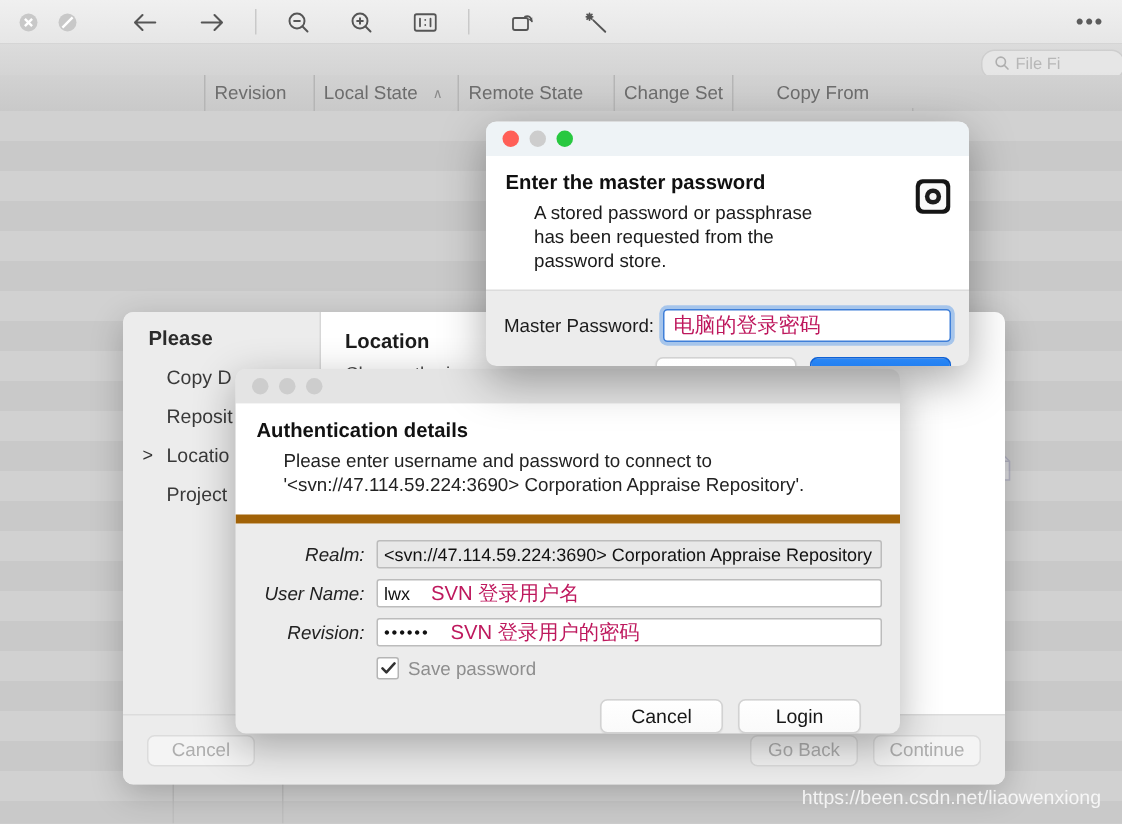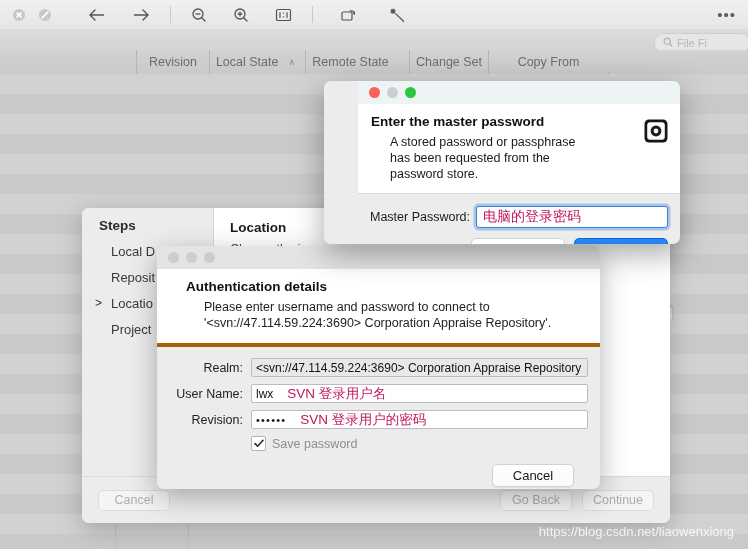--- a/index.html
+++ b/index.html
@@ -114,28 +114,28 @@
 
   
   .auth{
     left:157px;top:246px;width:443px;height:243px;
     background:#ececec;
     box-shadow:0 8px 28px rgba(0,0,0,.30);
   }
   .auth .titlebar{background:#e4e4e4;}
   .auth .light{background:#cdcdcd;}
   .auth-head{
-    background:#fff;padding:10px 14px 12px 29px;
-    border-bottom:4px solid #a16207;
+    background:#fff;padding:10px 14px 12px 14px;
+    border-bottom:6px solid #a16207;
   }
   .auth-head h2{margin:0 0 5px 0;font-size:13.5px;color:#111;}
   .auth-head p{margin:0 0 0 18px;font-size:12.5px;color:#222;line-height:16px;}
   .auth-form{padding:11px 12px 0 12px;}
   .frow{display:flex;align-items:center;margin-bottom:7px;}
-  .flabel{width:74px;text-align:right;padding-right:8px;font-size:12.5px;color:#222;flex:none;}
+  .flabel{width:74px;text-align:right;padding-right:8px;font-size:12.5px;color:#222;flex:none;font-style:italic;}
   .finput{
     flex:1;height:19px;background:#fff;border:1px solid #bcbcbc;border-radius:2px;
     display:flex;align-items:center;padding:0 4px;box-sizing:border-box;
     font-size:12px;color:#111;position:relative;overflow:hidden;white-space:nowrap;
   }
   .finput.readonly{background:#e8e8e8;}
   .note{color:#be185d;font-size:13.5px;margin-left:14px;white-space:nowrap;}
   .dots{letter-spacing:1.2px;font-size:11px;}
   .saverow{display:flex;align-items:center;margin-left:82px;margin-top:1px;}
   .chk{
@@ -151,21 +151,20 @@
     font-size:13px;color:#171717;
     display:flex;align-items:center;justify-content:center;box-sizing:border-box;
     box-shadow:0 1px 1px rgba(0,0,0,.06);
   }
 
   
   .master{
     left:324px;top:81px;width:322px;height:163px;
     background:#ececec;
     box-shadow:0 10px 30px rgba(0,0,0,.34);
-    padding-left:34px;
   }
   .master .titlebar{background:#eef3f6;}
   .m-head{background:#fff;padding:10px 13px 11px 13px;border-bottom:1px solid #dcdcdc;position:relative;}
   .m-head h2{margin:0 0 5px 0;font-size:13.5px;color:#101010;}
   .m-head p{margin:0 0 0 19px;font-size:12.5px;color:#1a1a1a;line-height:16px;width:195px;}
   .vault{
     position:absolute;right:11px;top:14px;width:26px;height:26px;
   }
   .m-field{display:flex;align-items:center;padding:12px 12px 0 12px;}
   .m-label{font-size:12.5px;color:#1c1c1c;margin-right:6px;white-space:nowrap;}
@@ -264,21 +263,21 @@
             <circle cx="4.2" cy="4.2" r="3.1" stroke="#a8a8a8" stroke-width="1.1" fill="none"></circle>
             <path d="M6.5 6.5 L9 9" stroke="#a8a8a8" stroke-width="1.1" stroke-linecap="round"></path>
           </svg>
       </span>
       <span>File Fi</span>
     </div>
   </div>
 
   <div class="colhead">
     <div class="spacer"></div>
-    <div class="col" style="width:66px;justify-content:center;">
+    <div class="col" style="width:66px;justify-content:flex-start;">
       <span>Revision</span>
     </div>
     <div class="col" style="width:92px;">
       <span>Local State</span>
       <span class="sortcaret">∧</span>
     </div>
     <div class="col" style="width:100px;">
       <span>Remote State</span>
     </div>
     <div class="col" style="width:72px;">
@@ -344,23 +343,23 @@
       <svg width="16" height="18" viewBox="0 0 16 18">
           <path d="M2 1 h8.5 L14 4.5 V17 H2 Z" fill="#f2f2fb" stroke="#7b7ba8" stroke-width="1.1"></path>
           <path d="M10.5 1 V4.5 H14" fill="none" stroke="#7b7ba8" stroke-width="1.1"></path>
         </svg>
     </span>
   </div>
 
   <div class="wizard">
     <div class="wizard-body">
       <div class="wiz-steps">
-        <h3>Steps</h3>
+        <h3>Please</h3>
         <div class="wiz-step">
-          <span>Local D</span>
+          <span>Copy D</span>
         </div>
         <div class="wiz-step">
           <span>Reposit</span>
         </div>
         <div class="wiz-step">
           <span class="arrow">&gt;</span>
           <span>Locatio</span>
         </div>
         <div class="wiz-step">
           <span>Project</span>
@@ -371,21 +370,21 @@
         <p>Choose the i</p>
       </div>
     </div>
     <div class="wiz-footer">
       <div class="wbtn">Cancel</div>
       <div class="wbtn right">Go Back</div>
       <div class="wbtn adj">Continue</div>
     </div>
   </div>
 
-  <div class="watermark">https://blog.csdn.net/liaowenxiong</div>
+  <div class="watermark">https://been.csdn.net/liaowenxiong</div>
 
   <div class="dialog auth">
     <div class="titlebar">
       <div class="light"></div>
       <div class="light"></div>
       <div class="light"></div>
     </div>
     <div class="auth-head">
       <h2>Authentication details</h2>
       <p>Please enter username and password to connect to '&lt;svn://47.114.59.224:3690&gt; Corporation Appraise Repository'.</p>
@@ -419,20 +418,21 @@
         <div class="chk">
           <svg width="10" height="9" viewBox="0 0 10 9">
               <path d="M1 4.6 L3.6 7.2 L9 1.3" stroke="#333" stroke-width="1.7" fill="none" stroke-linecap="round" stroke-linejoin="round"></path>
             </svg>
         </div>
         <span>Save password</span>
       </div>
 
       <div class="auth-btns">
         <div class="btn">Cancel</div>
+        <div class="btn">Login</div>
       </div>
     </div>
   </div>
 
   <div class="dialog master">
     <div class="titlebar">
       <div class="light" style="background:#ff5f57;"></div>
       <div class="light" style="background:#cdcdcd;"></div>
       <div class="light" style="background:#28c840;"></div>
     </div>

